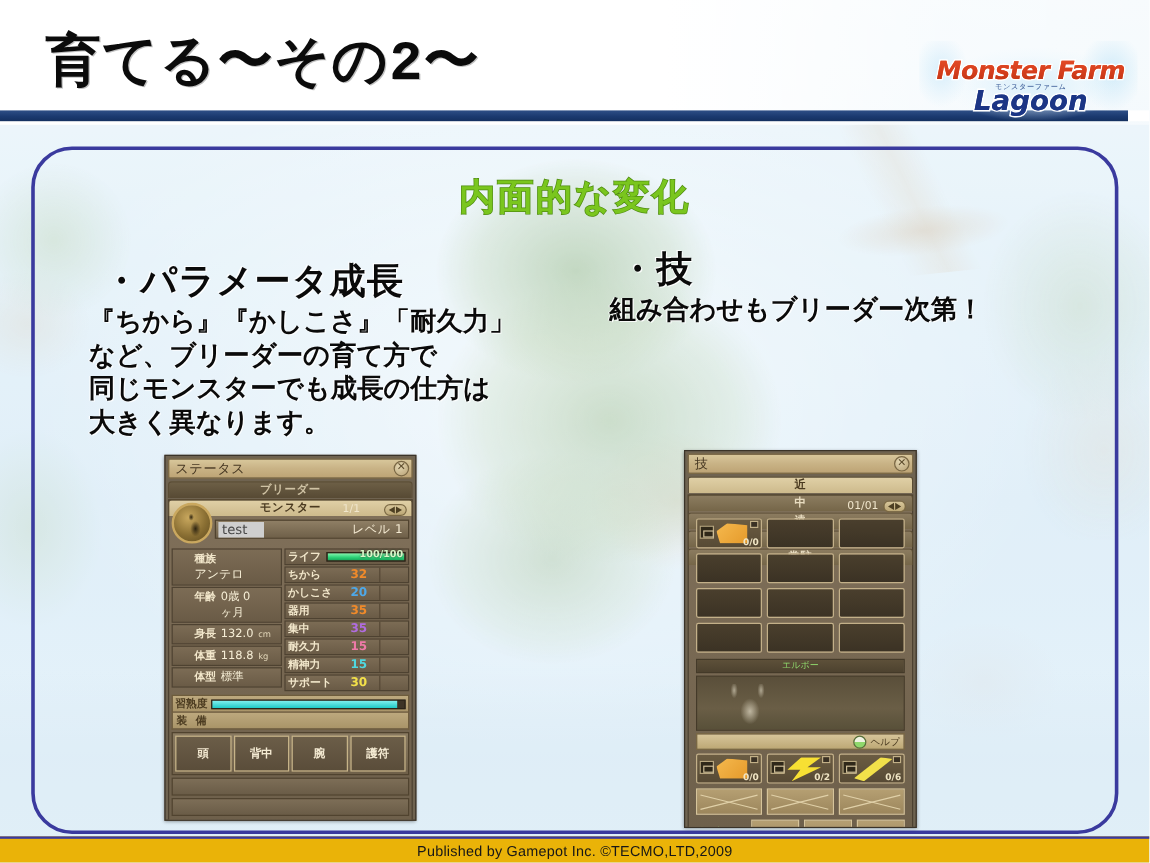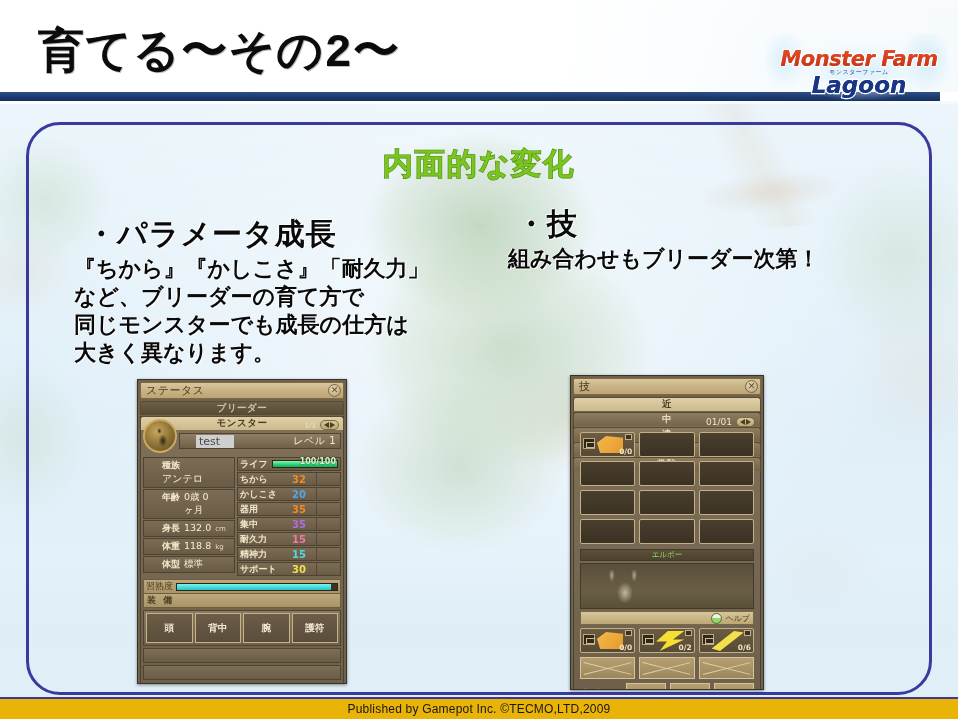--- a/index.html
+++ b/index.html
@@ -288,21 +288,21 @@
     border: 2px solid #caa85f;
     position: relative; flex: none;
   }
   .st-portrait .animal {
     position: absolute; left: 8px; top: 6px; width: 18px; height: 22px;
     background:
       radial-gradient(ellipse 6px 9px at 55% 62%, #2e2410 0%, rgba(46,36,16,0) 72%),
       radial-gradient(ellipse 3px 4px at 35% 18%, #2e2410 0%, rgba(46,36,16,0) 75%);
   }
   .st-headright { flex: 1; display: flex; flex-direction: column; gap: 2px; }
-  .st-pagerow { display: flex; align-items: center; justify-content: flex-end; gap: 4px; height: 12px; padding-right: 2px; font-family: Liberation Serif, serif;}
+  .st-pagerow { display: flex; align-items: center; justify-content: flex-end; gap: 20px; height: 12px; padding-right: 2px;}
   .st-page { font-size: 9px; color: #f0e6cc; }
   .arrowbox {
     display: flex; gap: 1px;
     background: linear-gradient(180deg,#d8c79b,#bca775);
     border: 1px solid #7b6944; border-radius: 7px;
     padding: 1px 3px;
   }
   .arrowbox i {
     width: 0; height: 0; display: block;
     border-top: 3.5px solid transparent; border-bottom: 3.5px solid transparent;
@@ -311,21 +311,21 @@
   .arrowbox i.r { border-left: 5px solid #4d3f22; }
 
   .st-namerow {
     display: flex; align-items: center; justify-content: space-between;
     height: 16px;
     background: linear-gradient(180deg,#8f7f65,#6f6049);
     border: 1px solid #50432f;
   }
   .st-name {
     background: #cfcfcf; color: #4a4a4a;
-    font-size: 11px; padding: 0 14px 0 3px; margin-left: 16px;
+    font-size: 11px; padding: 0 14px 0 3px; margin-left: 2px;
     height: 13px; line-height: 13px;
   }
   .st-level { font-size: 10px; color: #f4ead2; padding-right: 4px; letter-spacing: 0.5px; }
 
   .st-cols { display: flex; gap: 2px; margin-top: 2px; }
   .st-left { width: 92px; }
   .st-right { flex: 1; }
 
   .st-field {
     background: linear-gradient(180deg,#7c6c55 0%, #6a5b46 100%);
@@ -374,21 +374,21 @@
     font-size: 8px; color: #d9f5c8; font-weight: bold;
     text-shadow: 0 0 2px #16301a;
   }
 
   .prof-row {
     display: flex; align-items: center; gap: 3px;
     background: linear-gradient(180deg,#bda97e,#a99468);
     border: 1px solid #6e5c3c;
     margin-top: 2px; height: 15px; padding: 0 2px;
   }
-  .prof-row .plab { font-size: 9px; font-weight: normal; color: #4c3c21; white-space: nowrap;}
+  .prof-row .plab { font-size: 9px; font-weight: bold; color: #4c3c21; white-space: nowrap;}
   .prof-bar { flex: 1; height: 8px; background: #3d3426; border: 1px solid #2b2418; position: relative; }
   .prof-bar .fill { position: absolute; inset: 0; width: 96%; background: linear-gradient(180deg,#7ff0ef,#1fc9c6); }
 
   .equip-head {
     background: linear-gradient(180deg,#bda97e,#a99468);
     border: 1px solid #6e5c3c; border-top: none;
     height: 14px; display: flex; align-items: center;
     font-size: 9px; font-weight: bold; color: #4c3c21; padding-left: 3px;
     letter-spacing: 2px;
   }

